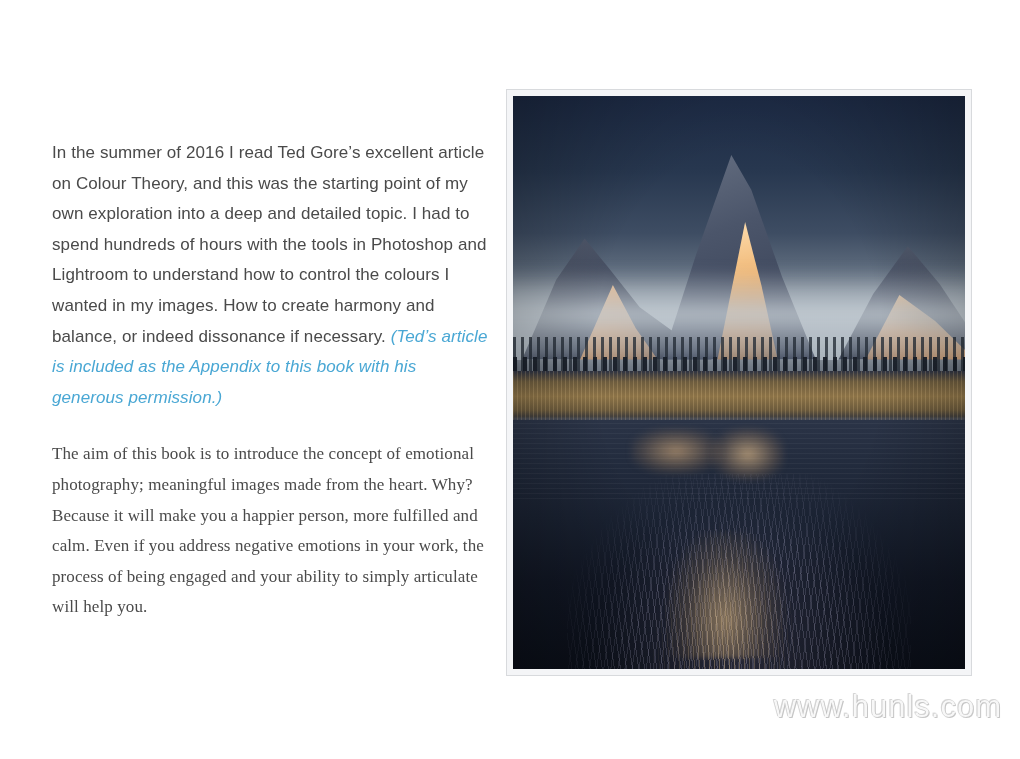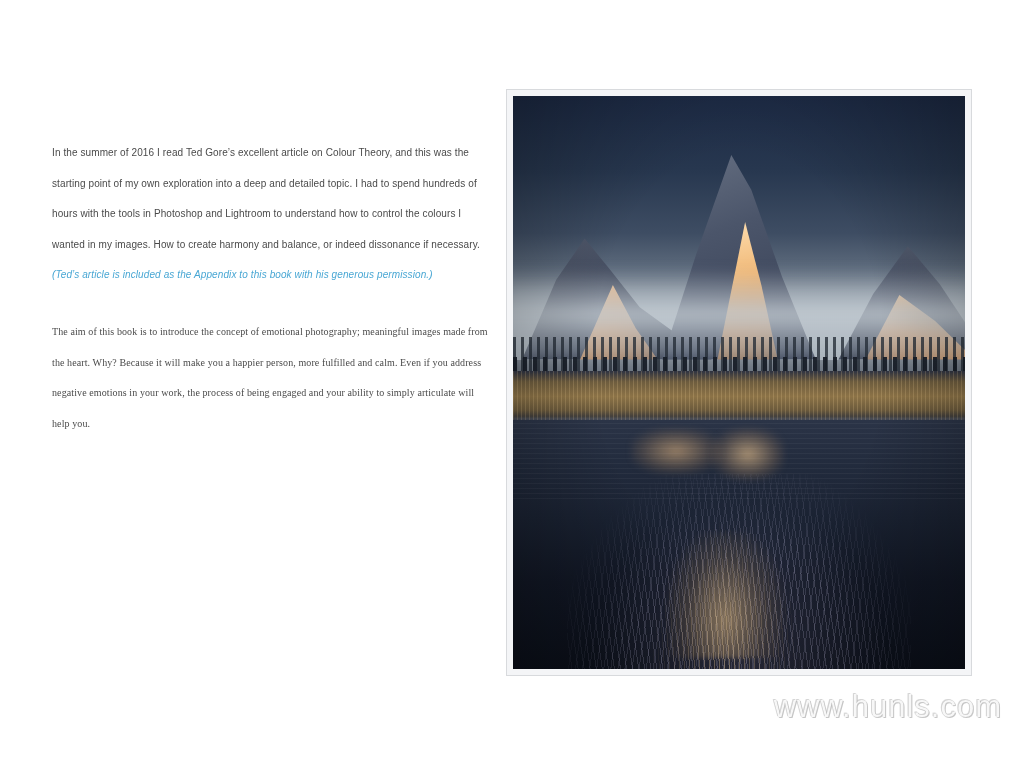--- a/index.html
+++ b/index.html
@@ -24,21 +24,21 @@
   
   .text-column {
     position: absolute;
     left: 52px;
     top: 138px;
     width: 440px;
   }
 
   .para {
     margin: 0 0 26px 0;
-    font-size: 10px;
+    font-size: 17px;
     line-height: 30.6px;
     color: #4a4a4a;
     font-family: "Liberation Sans", sans-serif;
     letter-spacing: 0.1px;
   }
 
   .para:last-child { margin-bottom: 0; font-family: Liberation Serif, serif; }
 
   .link-note {
     color: #49a7d4;

